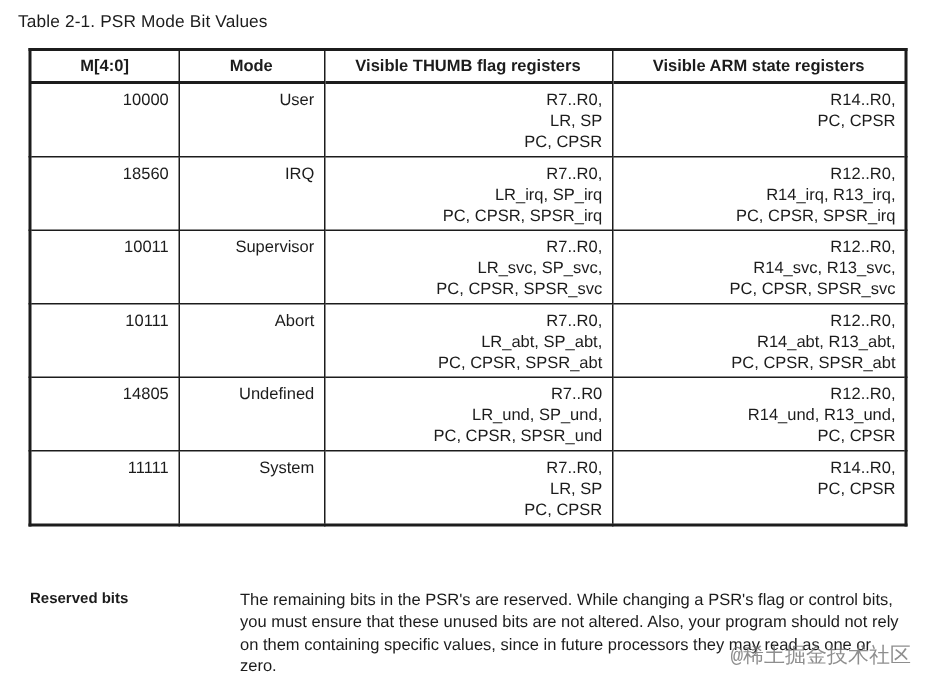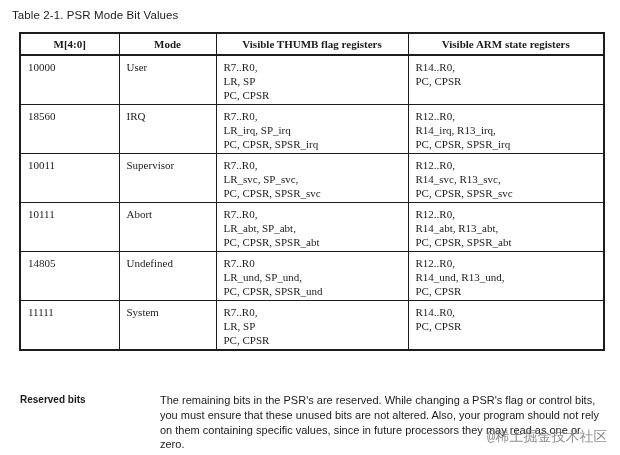--- a/index.html
+++ b/index.html
@@ -31,40 +31,39 @@
     width: 584px;
     border-collapse: collapse;
     table-layout: fixed;
     font-size: 11px;
   }
   table.psr-table, table.psr-table th, table.psr-table td {
     border: 1px solid #1c1c1c;
   }
   table.psr-table {
     border: 2px solid #1c1c1c;
-    font-family: Liberation Serif, serif;
   }
   table.psr-table thead th {
     border-bottom: 2px solid #1c1c1c;
   }
   col.c1 { width: 99px; }
   col.c2 { width: 97px; }
   col.c3 { width: 192px; }
   col.c4 { width: 196px; }
   th {
     height: 16px;
     padding: 2px 4px;
     font-size: 11px;
     font-weight: bold;
     text-align: center;
     vertical-align: middle;
   }
   td {
     vertical-align: top;
-    text-align: left;
+    text-align: right;
     padding: 4px 6px 2px 7px;
     line-height: 14px;
   }
   tbody tr {
     height: 47px;
   }
   td.multiline {
     white-space: pre-line;
   }
   .footnote-label {

